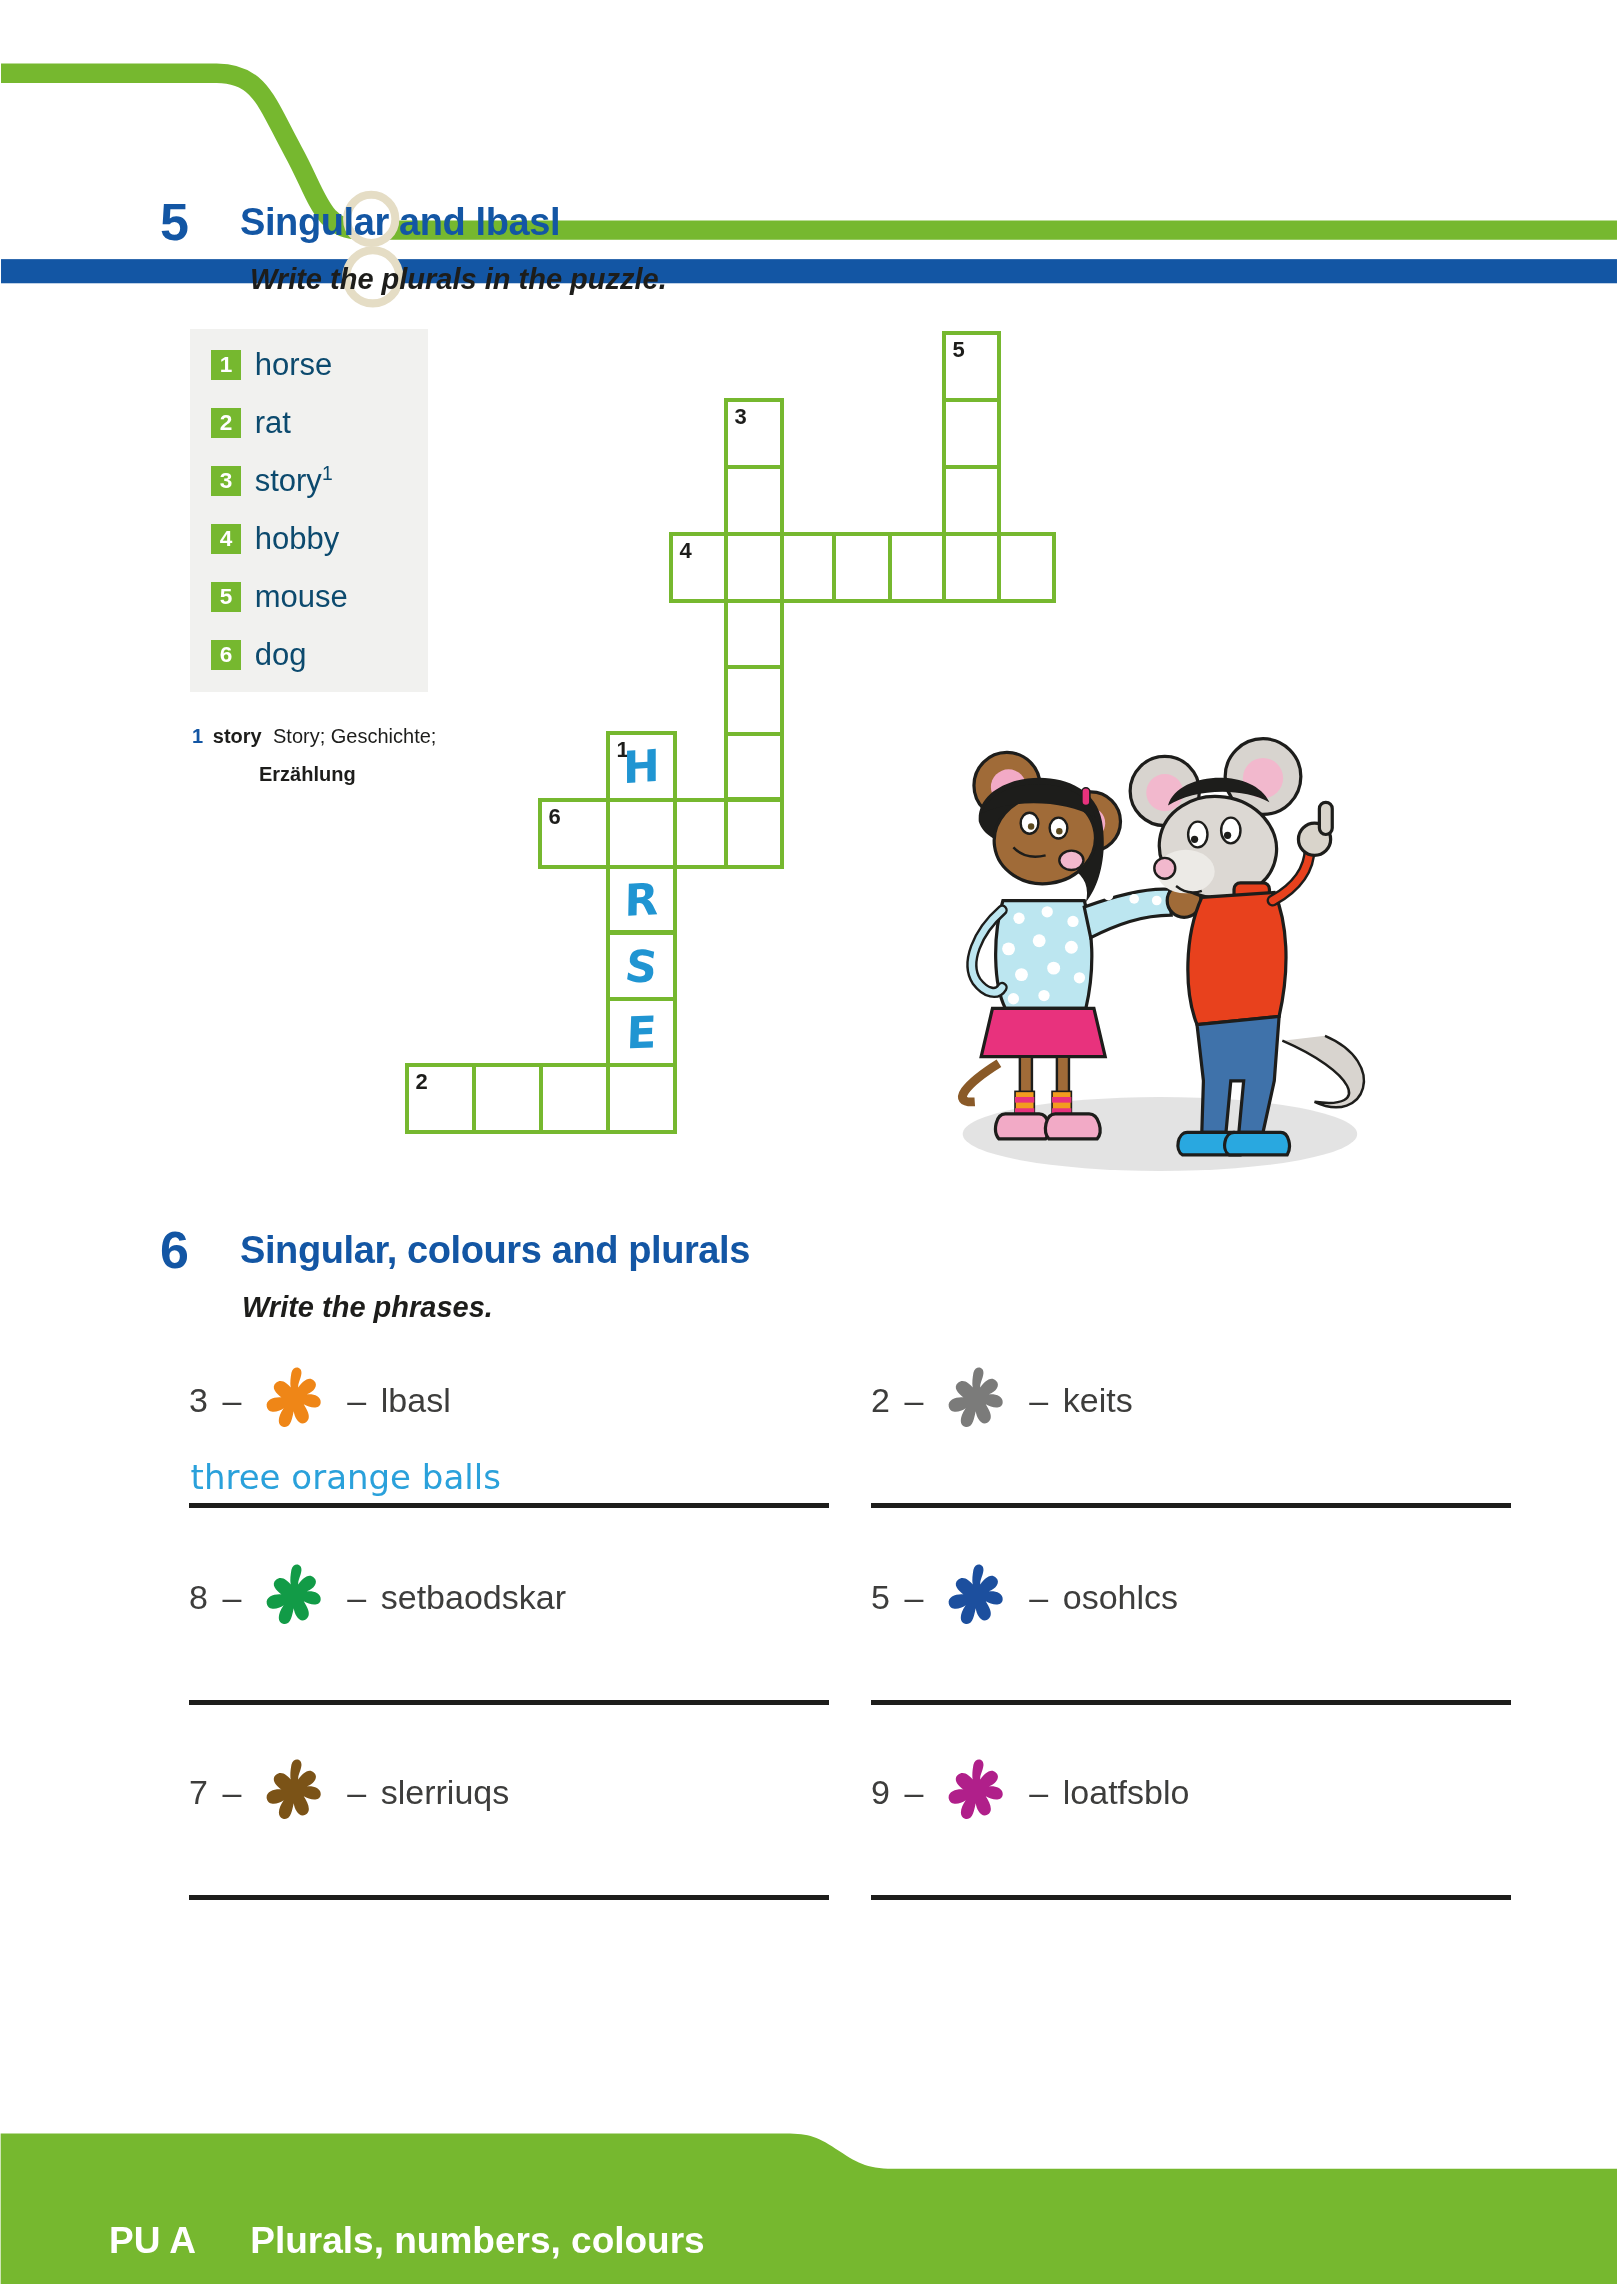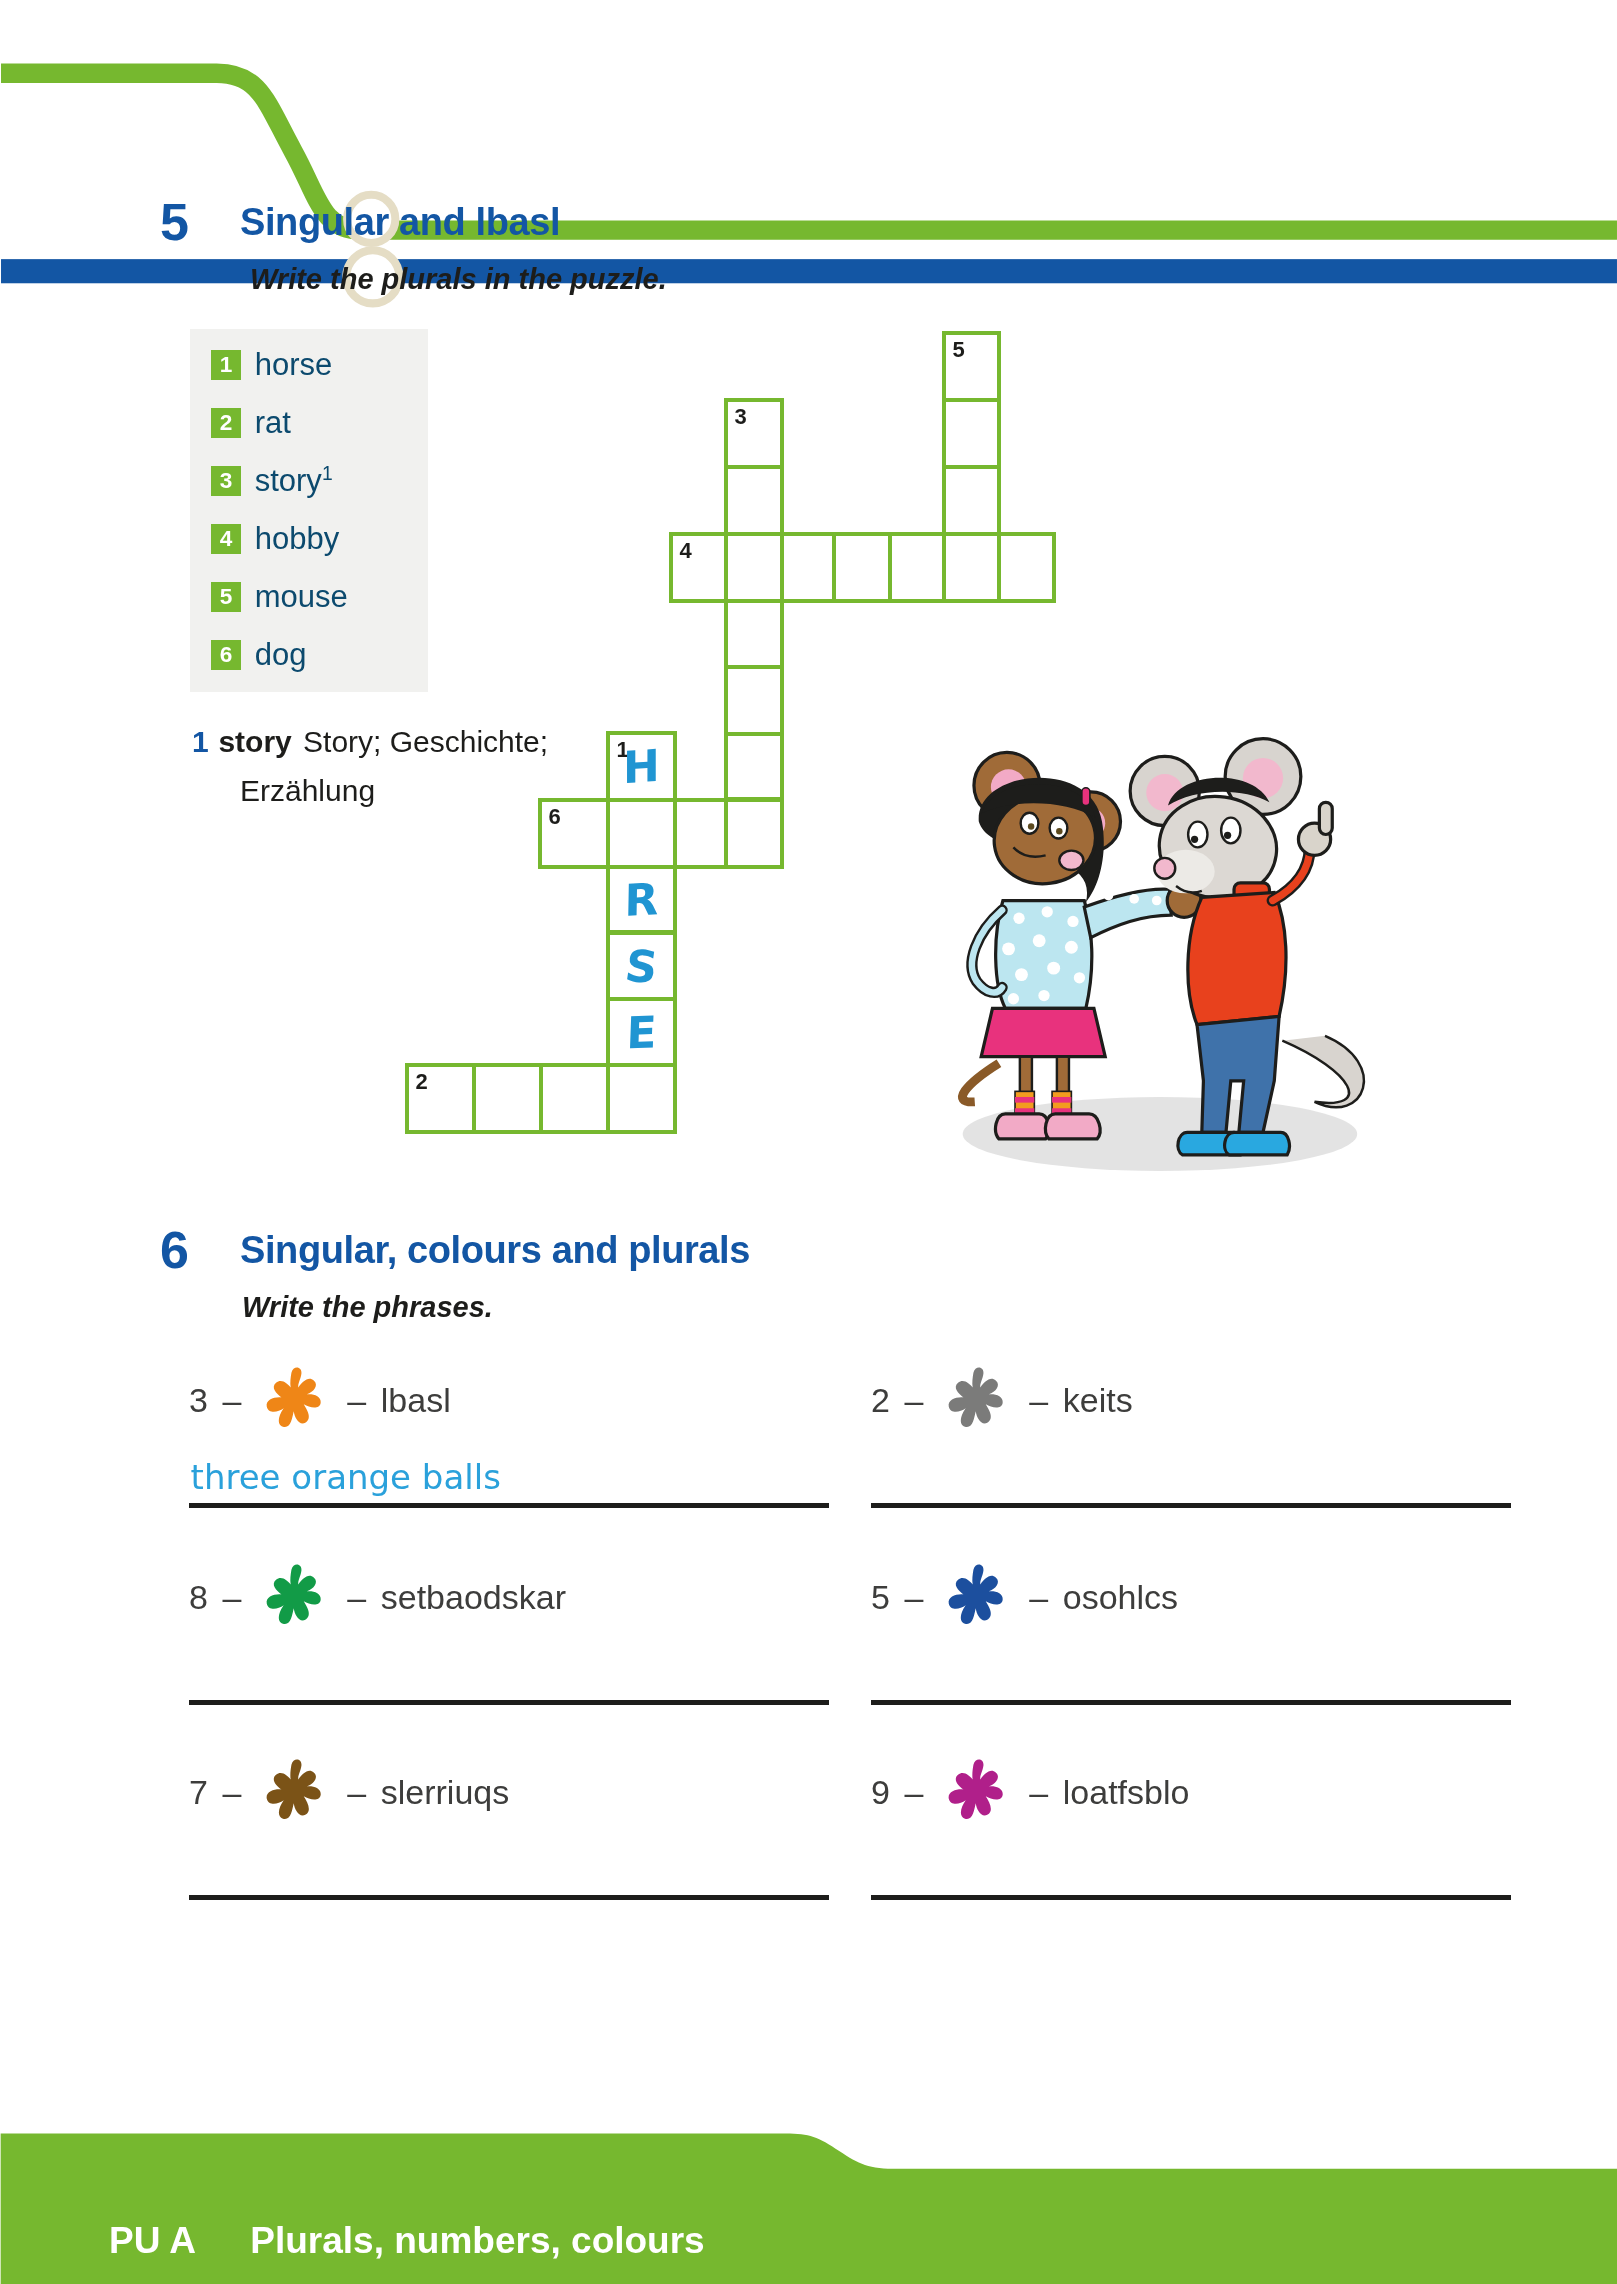--- a/index.html
+++ b/index.html
@@ -14,24 +14,24 @@
   .sec-instr{position:absolute;font-size:29px;font-style:italic;font-weight:600;color:#1d1d1b;}
   
   .wordbox{position:absolute;left:190px;top:329px;width:238px;height:363px;
            background:#f1f1ef;box-sizing:border-box;padding:21px 0 0 21px;}
   .wl-item{display:flex;align-items:center;gap:13.7px;margin-bottom:28px;height:30px;}
   .wl-num{width:30px;height:30px;background:#76b82f;color:#ffffff;font-size:22.6px;font-weight:bold;
           display:flex;align-items:center;justify-content:center;flex:0 0 auto;}
   .wl-word{font-size:31px;color:#0c4a6e;}
   .wl-word sup{font-size:19.3px;}
   
-  .footnote{position:absolute;left:192px;top:725px;font-size:30px;color:#1d1d1b;}
+  .footnote{position:absolute;left:192px;top:725px;font-size:20px;color:#1d1d1b;}
   .fn-num{color:#1356a4;font-weight:bold;margin-right:9.7px;}
   .fn-term{font-weight:bold;margin-right:11.3px;}
-  .fn-line2{margin-left:48px;margin-top:14.5px;}
+  .fn-line2{margin-left:67px;margin-top:14.5px;font-weight:bold;}
   
   .cw-cell{position:absolute;box-sizing:border-box;border:4px solid #76b82f;background:#ffffff;}
   .cw-label{position:absolute;top:2.4px;left:6.4px;font-size:22px;font-weight:bold;color:#1d1d1b;}
   .cw-letter{position:absolute;inset:0;display:flex;align-items:center;justify-content:center;
              font-family:"DejaVu Sans",sans-serif;font-size:44px;font-weight:600;color:#2095d2;}
   
   .mice{position:absolute;left:918px;top:725px;}
   
   .ex-item{position:absolute;width:640px;height:161px;}
   .ex-row{position:absolute;left:0;top:11.3px;display:flex;align-items:center;gap:14.5px;

